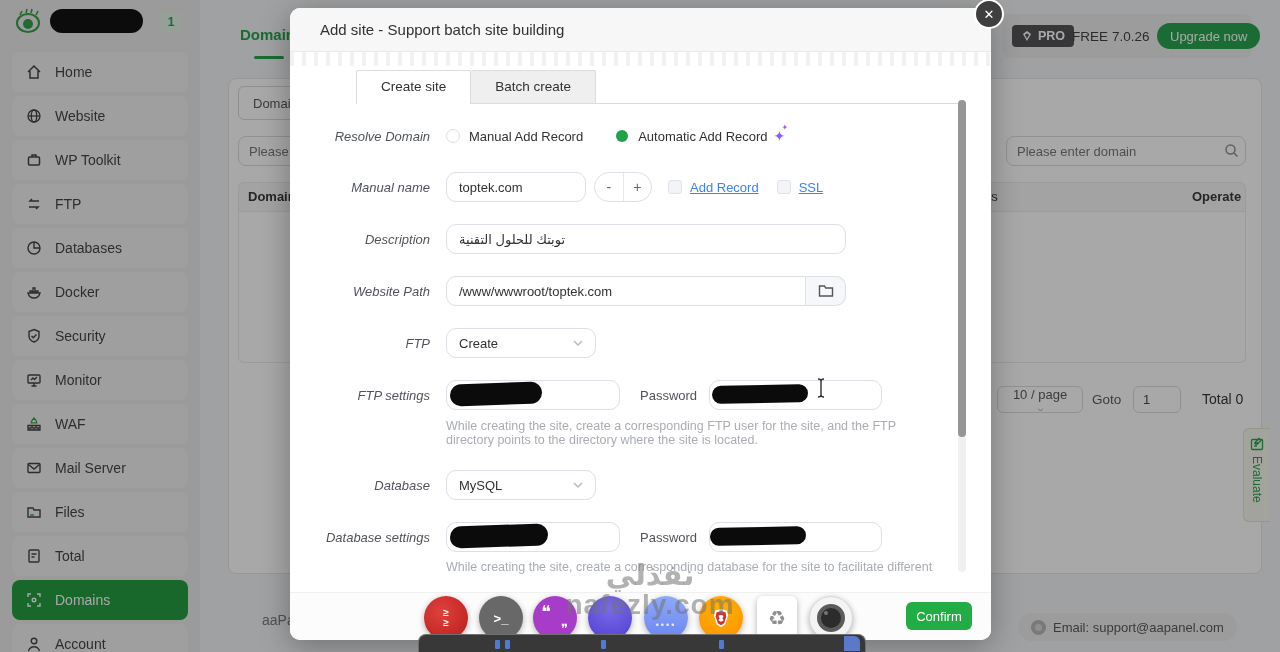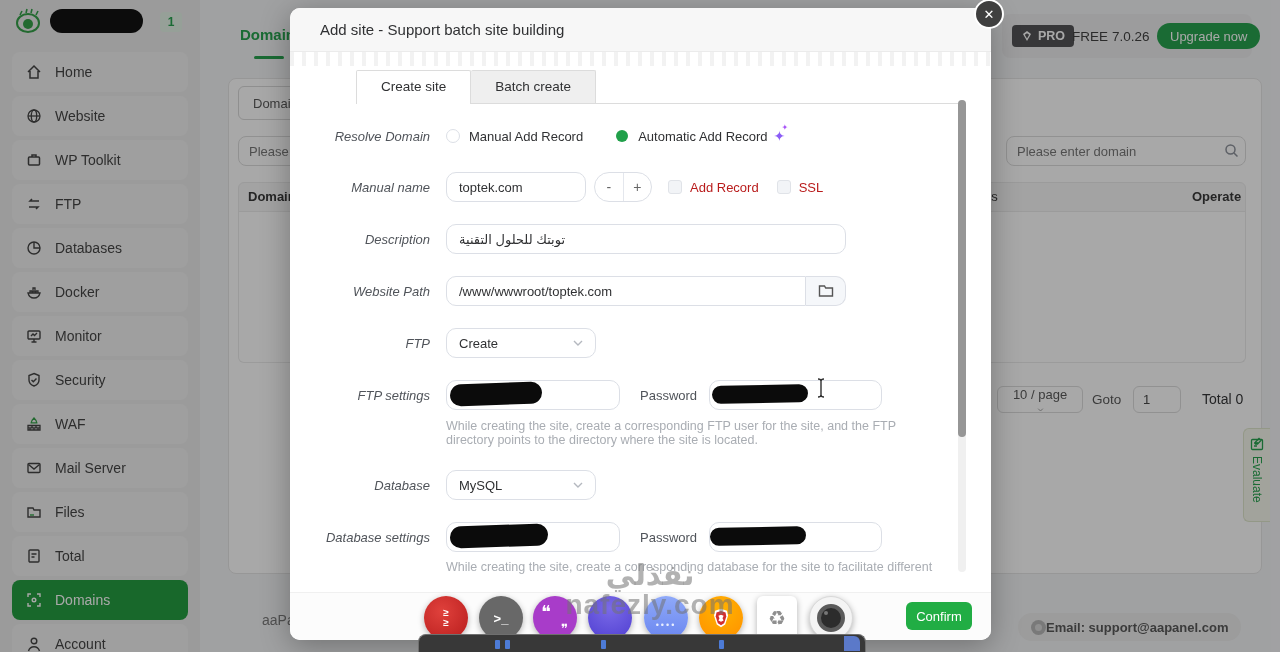--- a/index.html
+++ b/index.html
@@ -33,21 +33,21 @@
   .bg-search{position:absolute;left:1006px;top:136px;width:240px;height:30px;border:1px solid #dcdcdc;border-radius:8px;background:#fff;color:#9aa0a6;padding:0 30px 0 10px;font-size:13px;box-sizing:border-box;font-family:inherit;}
   .search-mag{position:absolute;left:1224px;top:143px;}
   .thead{position:absolute;left:238px;top:182px;width:1008px;height:30px;background:#f7f7f8;border:1px solid #ebebeb;box-sizing:border-box;border-radius:6px 6px 0 0;}
   .th{position:absolute;top:189px;font-size:13px;color:#333;font-weight:bold;}
   .tbody-empty{position:absolute;left:238px;top:211px;width:1008px;height:152px;border:1px solid #ebebeb;border-top:none;border-radius:0 0 6px 6px;box-sizing:border-box;}
   .pg-pill{position:absolute;left:997px;top:386px;width:86px;height:27px;border:1px solid #dcdcdc;border-radius:6px;background:#fff;color:#555;display:flex;align-items:center;justify-content:center;gap:6px;font-size:13px;box-sizing:border-box;cursor:pointer;flex-direction:column;}
   .pg-goto{position:absolute;left:1092px;top:392px;color:#555;font-size:13.5px;}
   .pg-input{position:absolute;left:1133px;top:386px;width:48px;height:27px;border:1px solid #dcdcdc;border-radius:6px;background:#fff;color:#444;padding:0 9px;font-size:13px;box-sizing:border-box;font-family:inherit;}
   .pg-total{position:absolute;left:1202px;top:391px;color:#303133;font-size:14px;}
   .bg-footer-text{position:absolute;left:262px;top:612px;color:#777;font-size:14px;}
-  .email-chip{position:absolute;left:1018px;top:613px;height:28px;background:#ececec;border-radius:15px;display:flex;align-items:center;padding:0 13px;color:#555;font-size:13px;cursor:pointer;font-weight:bold;}
+  .email-chip{position:absolute;left:1018px;top:613px;height:28px;background:#ececec;border-radius:15px;display:flex;align-items:center;gap:7px;padding:0 13px;color:#555;font-size:13px;cursor:pointer;}
   .email-ic{width:15px;height:15px;border-radius:50%;background:#b6b6b6;position:relative;}
   .email-ic:after{content:"";position:absolute;left:4px;top:4px;width:7px;height:7px;border-radius:50%;background:#d8d8d8;}
   .evaluate-tab{position:absolute;left:1243px;top:428px;width:27px;height:94px;background:#f6f8ec;border:1px solid #dfe6cb;border-right:none;border-radius:6px 0 0 6px;box-sizing:border-box;display:flex;flex-direction:column;align-items:center;gap:5px;padding-top:8px;cursor:pointer;}
   .evaluate-tab span{writing-mode:vertical-rl;color:#21a04a;font-size:12px;}
 
   
   #dim{position:absolute;inset:0;background:rgba(15,15,15,0.36);z-index:5;}
 
   
   #modal{position:absolute;left:290px;top:8px;width:701px;height:632px;background:#fff;border-radius:10px;z-index:10;box-shadow:0 6px 30px rgba(0,0,0,.3);}
@@ -65,21 +65,21 @@
   .sel{height:30px;border:1px solid #dcdfe6;border-radius:10px;background:#fff;color:#303133;font-size:13px;padding:0 12px;box-sizing:border-box;display:flex;align-items:center;justify-content:space-between;cursor:pointer;}
   .radio{width:14px;height:14px;border-radius:50%;border:1px solid #dcdfe6;background:#fff;box-sizing:border-box;cursor:pointer;}
   .radio.on{border:none;background:#21a04a;width:12px;height:12px;margin:1px;}
   .rlabel{margin:0 0 0 9px;color:#303133;}
   .sparkle{color:#8b5cf6;font-size:14px;position:relative;margin-left:6px;}
   .sparkle .s2{position:absolute;left:8px;top:-5px;font-size:8px;color:#a855f7;}
   .stepper{width:58px;height:30px;border:1px solid #dcdfe6;border-radius:15px;display:flex;box-sizing:border-box;margin-left:8px;background:#fff;}
   .stepper div{flex:1;display:flex;align-items:center;justify-content:center;color:#666;cursor:pointer;font-size:14px;}
   .stepper div:first-child{border-right:1px solid #e4e7ed;}
   .chk{width:14px;height:14px;border-radius:3px;border:1px solid #e0e3e8;background:#f2f4f7;box-sizing:border-box;cursor:pointer;}
-  .chk-label{color:#b91c1c;margin-left:8px;}
+  .chk-label{color:#3b82f6;margin-left:8px;text-decoration:underline;}
   .chev{color:#b4b8bf;font-size:11px;}
   .folder-btn{width:40px;height:30px;border:1px solid #dcdfe6;border-left:none;background:#f5f7fa;border-radius:0 10px 10px 0;display:flex;align-items:center;justify-content:center;box-sizing:border-box;cursor:pointer;}
   .help{position:absolute;left:156px;color:#a9adb3;font-size:12.5px;line-height:14px;}
   .sb-track{position:absolute;left:668px;top:92px;width:8px;height:472px;background:#f0f0f0;border-radius:4px;}
   .sb-thumb{position:absolute;left:668px;top:92px;width:8px;height:337px;background:#969696;border-radius:4px;cursor:pointer;}
   .m-footer{position:absolute;left:0;top:584px;width:100%;height:48px;background:#fcfcfc;border-top:1px solid #f0f0f0;border-radius:0 0 10px 10px;box-sizing:border-box;}
   .confirm-btn{position:absolute;left:616px;top:594px;width:66px;height:28px;background:#21ad44;color:#fff;border:none;border-radius:6px;font-size:13px;cursor:pointer;font-family:inherit;}
   .blob{position:absolute;background:#0b0b0b;z-index:11;}
 
   
@@ -158,32 +158,32 @@
         </div>
         <div class="side-item">
           <svg width="16" height="16" viewBox="0 0 16 16" fill="none" stroke="currentColor" stroke-width="1.3">
               <path d="M2 9h12c-1 4-4 5-6 5s-5-1-6-5z"></path>
               <path d="M4 9V7h2v2M7 9V7h2v2M7 6V4h2v2M10 9V7h2v2"></path>
             </svg>
           <span>Docker</span>
         </div>
         <div class="side-item">
           <svg width="16" height="16" viewBox="0 0 16 16" fill="none" stroke="currentColor" stroke-width="1.4">
+              <path d="M8 1.5l5 2v4.5c0 3-2.2 5-5 6-2.8-1-5-3-5-6V3.5z"></path>
+              <path d="M5.5 8l1.8 1.8L10.5 6.5"></path>
+            </svg>
+          <span>Security</span>
+        </div>
+        <div class="side-item">
+          <svg width="16" height="16" viewBox="0 0 16 16" fill="none" stroke="currentColor" stroke-width="1.4">
               <rect x="2" y="3" width="12" height="8" rx="1"></rect>
               <path d="M5 8l2-2 1.5 1.5L11 5"></path>
               <path d="M8 11v3M5.5 14h5"></path>
             </svg>
           <span>Monitor</span>
-        </div>
-        <div class="side-item">
-          <svg width="16" height="16" viewBox="0 0 16 16" fill="none" stroke="currentColor" stroke-width="1.4">
-              <path d="M8 1.5l5 2v4.5c0 3-2.2 5-5 6-2.8-1-5-3-5-6V3.5z"></path>
-              <path d="M5.5 8l1.8 1.8L10.5 6.5"></path>
-            </svg>
-          <span>Security</span>
         </div>
         <div class="side-item">
           <svg width="16" height="16" viewBox="0 0 16 16" fill="none" stroke="currentColor" stroke-width="1.3">
               <path d="M2 9.5h12v4.5H2z"></path>
               <path d="M2 11.8h12M6 9.5v2.3M10 9.5v2.3M4 11.8V14M8 11.8V14M12 11.8V14"></path>
               <path d="M8 2c1.8 1.8 2.8 3 2.8 4.8H5.2C5.2 5 6.2 3.8 8 2z" stroke="#2f9e44"></path>
             </svg>
           <span>WAF</span>
         </div>
         <div class="side-item">

